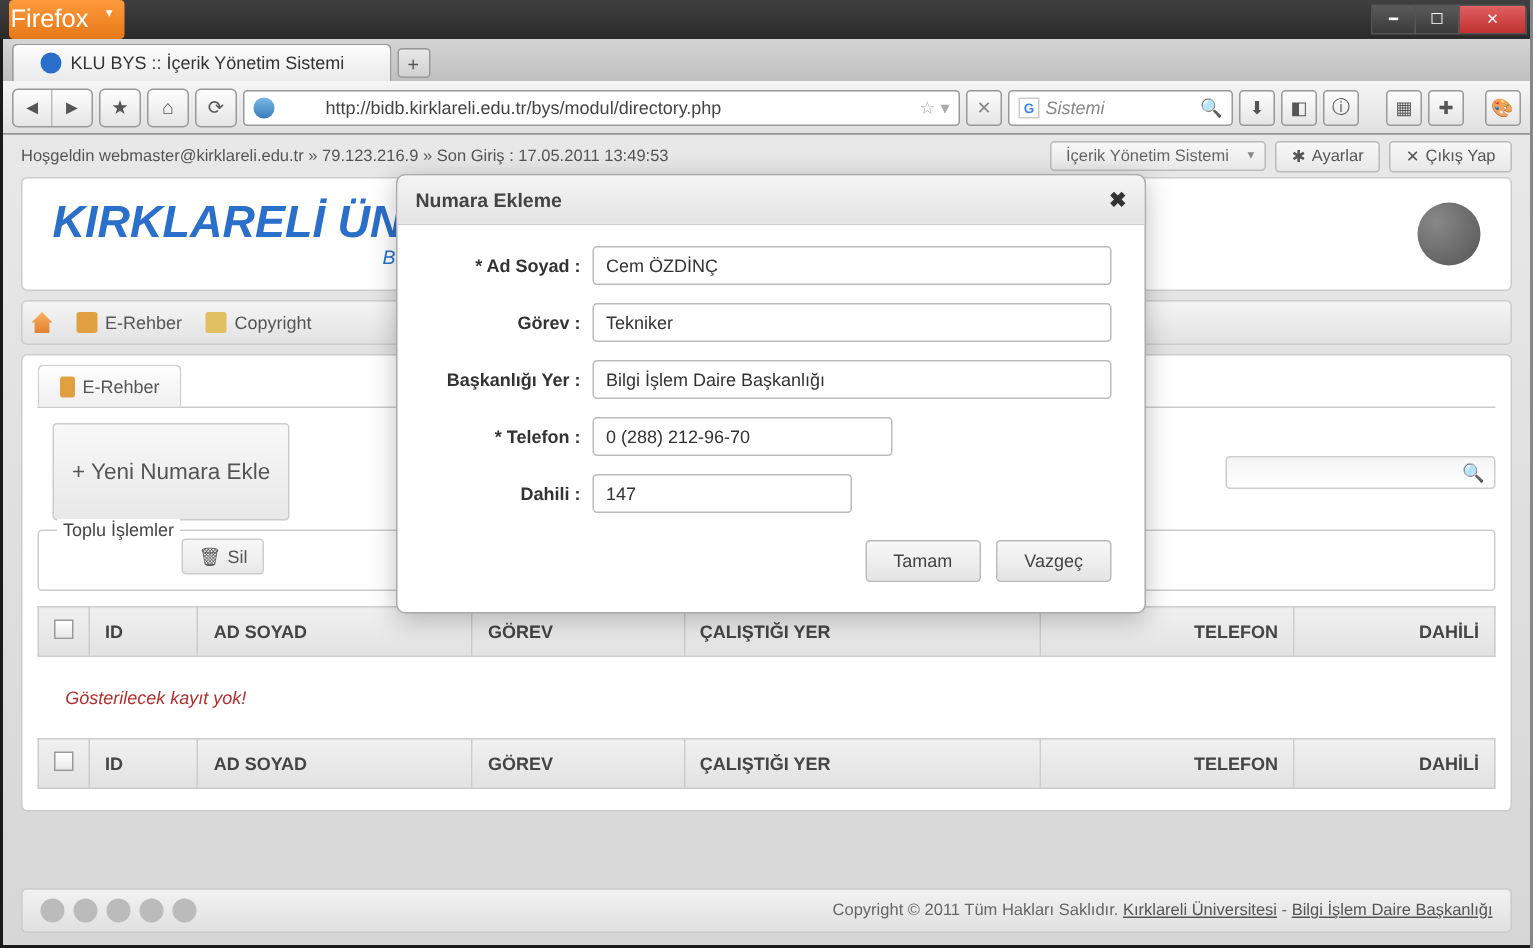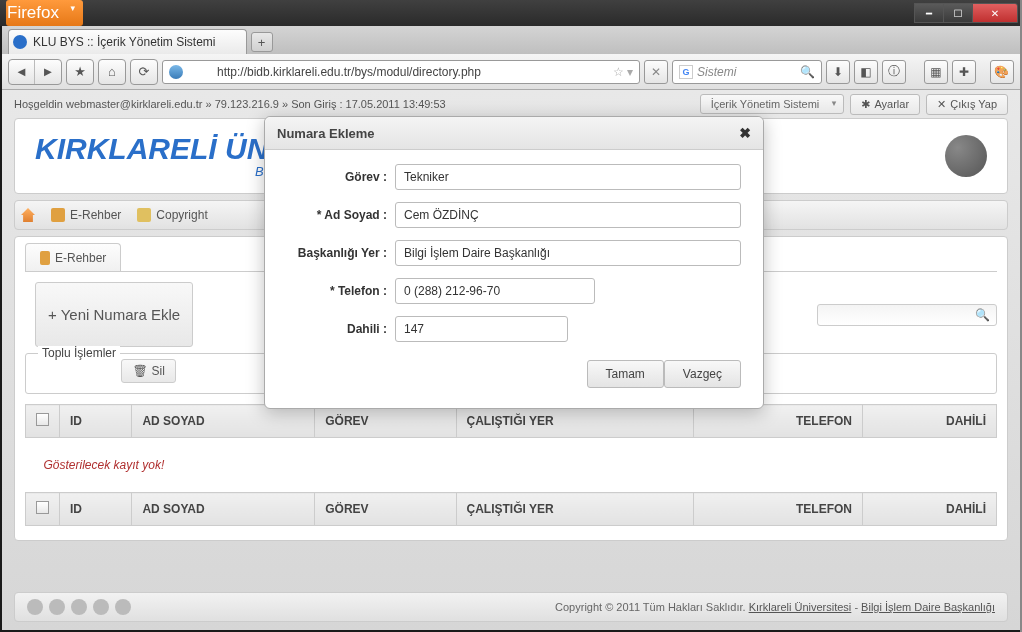--- a/index.html
+++ b/index.html
@@ -10,21 +10,21 @@
 .ff-btn { background: linear-gradient(#ff9a3c, #e67817); color: #fff; padding: 3px 24px 3px 1px; border-radius: 3px; margin-left: 6px; font-size: 17px; position: relative; }
 .ff-btn::after { content: "▾"; position: absolute; right: 8px; font-size: 9px; }
 .win-controls { display: flex; height: 20px; margin-right: 4px; }
 .win-btn { width: 30px; height: 20px; border: 1px solid #555; display: flex; align-items: center; justify-content: center; font-size: 10px; margin-left: -1px; }
 .win-min { background: linear-gradient(#5a5a5a,#3a3a3a); color: #fff; }
 .win-max { background: linear-gradient(#5a5a5a,#3a3a3a); color: #fff; }
 .win-close { background: linear-gradient(#e06060,#c03030); color: #fff; width: 46px; border-top-right-radius: 3px; }
 
 
 .tabbar { position: absolute; top: 26px; left: 2px; right: 2px; height: 28px; background: linear-gradient(#d4d4d4,#bfbfbf); display: flex; align-items: flex-end; padding-left: 6px; }
-.tab { background: linear-gradient(#fdfdfd,#eaeaea); border: 1px solid #999; border-bottom: none; border-radius: 4px 4px 0 0; padding: 5px 30px 5px 4px; font-size: 12px; display: flex; align-items: center; position: relative; }
+.tab { background: linear-gradient(#fdfdfd,#eaeaea); border: 1px solid #999; border-bottom: none; border-radius: 4px 4px 0 0; padding: 5px 30px 5px 18px; font-size: 12px; display: flex; align-items: center; position: relative; }
 .tab .favicon { width: 14px; height: 14px; border-radius: 50%; background: #2a6fc9; margin-right: 6px; display: inline-block; }
 .newtab { width: 22px; height: 20px; background: linear-gradient(#e8e8e8,#d0d0d0); border: 1px solid #999; border-radius: 3px; display: flex; align-items: center; justify-content: center; margin-left: 4px; margin-bottom: 2px; font-size: 13px; color: #555; }
 
 
 .urlbar { position: absolute; top: 54px; left: 2px; right: 2px; height: 36px; background: linear-gradient(#f5f5f5,#e0e0e0); border-bottom: 1px solid #aaa; display: flex; align-items: center; padding: 0 6px; gap: 4px; }
 .navset { display: flex; border: 1px solid #999; border-radius: 4px; background: linear-gradient(#fdfdfd,#e5e5e5); }
 .navbtn { width: 26px; height: 24px; display: flex; align-items: center; justify-content: center; border-right: 1px solid #bbb; font-size: 13px; color: #555; }
 .navbtn:last-child { border-right: none; }
 .urlfield { flex: 1; height: 24px; border: 1px solid #999; border-radius: 3px; background: #fff; display: flex; align-items: center; padding: 0 6px; font-size: 12px; color: #444; gap: 28px; }
 .urlfield .globe { width: 14px; height: 14px; border-radius: 50%; background: linear-gradient(#7ab8e8,#3a7cb8); margin-right: 6px; }
@@ -91,21 +91,21 @@
 
 .modal { position: absolute; top: 116px; left: 264px; width: 500px; background: #fff; border: 1px solid #aaa; border-radius: 6px; box-shadow: 0 4px 18px rgba(0,0,0,0.25); }
 .modal-head { background: linear-gradient(#f4f4f4,#e4e4e4); border-bottom: 1px solid #ccc; border-radius: 6px 6px 0 0; padding: 8px 12px; display: flex; align-items: center; justify-content: space-between; font-size: 13px; font-weight: bold; color: #444; }
 .modal-close { cursor: pointer; font-size: 14px; font-weight: bold; color: #333; }
 .modal-body { padding: 14px 22px 18px; }
 .frow { display: flex; align-items: center; margin-bottom: 12px; }
 .flabel { width: 108px; text-align: right; font-size: 12px; color: #333; font-weight: bold; padding-right: 8px; }
 .finput { flex: 1; height: 26px; border: 1px solid #bbb; border-radius: 3px; padding: 0 8px; font-size: 12px; color: #333; }
 .finput.sm { flex: 0 0 200px; }
 .finput.xs { flex: 0 0 100px; }
-.modal-actions { display: flex; justify-content: flex-end; padding: 6px 0 2px; text-align: right; }
+.modal-actions { display: flex; justify-content: flex-end; gap: 10px; padding: 6px 0 2px; text-align: right; }
 .mbtn { border: 1px solid #bbb; border-radius: 3px; background: linear-gradient(#f8f8f8,#e4e4e4); padding: 6px 18px; font-size: 12px; color: #444; }
 
 .right-handle { position: absolute; right: 0; top: 0; bottom: 0; width: 2px; background: #888; }
 </style>
 </head>
 <body>
 
 <div class="window-chrome">
   <div class="ff-btn">Firefox</div>
   <div class="win-controls">
@@ -269,26 +269,26 @@
 
 </div>
 
 <div class="modal">
   <div class="modal-head">
     <span>Numara Ekleme</span>
     <span class="modal-close">✖</span>
   </div>
   <div class="modal-body">
     <div class="frow">
+      <div class="flabel">* Ad Soyad :</div>
+      <input class="finput" value="Cem ÖZDİNÇ" style="">
+    </div>
+    <div class="frow">
       <div class="flabel">Görev :</div>
       <input class="finput" value="Tekniker" style="">
-    </div>
-    <div class="frow">
-      <div class="flabel">* Ad Soyad :</div>
-      <input class="finput" value="Cem ÖZDİNÇ" style="">
     </div>
     <div class="frow">
       <div class="flabel">Başkanlığı Yer :</div>
       <input class="finput" value="Bilgi İşlem Daire Başkanlığı" style="">
     </div>
     <div class="frow">
       <div class="flabel">* Telefon :</div>
       <input class="finput sm" value="0 (288) 212-96-70" style="">
     </div>
     <div class="frow">

